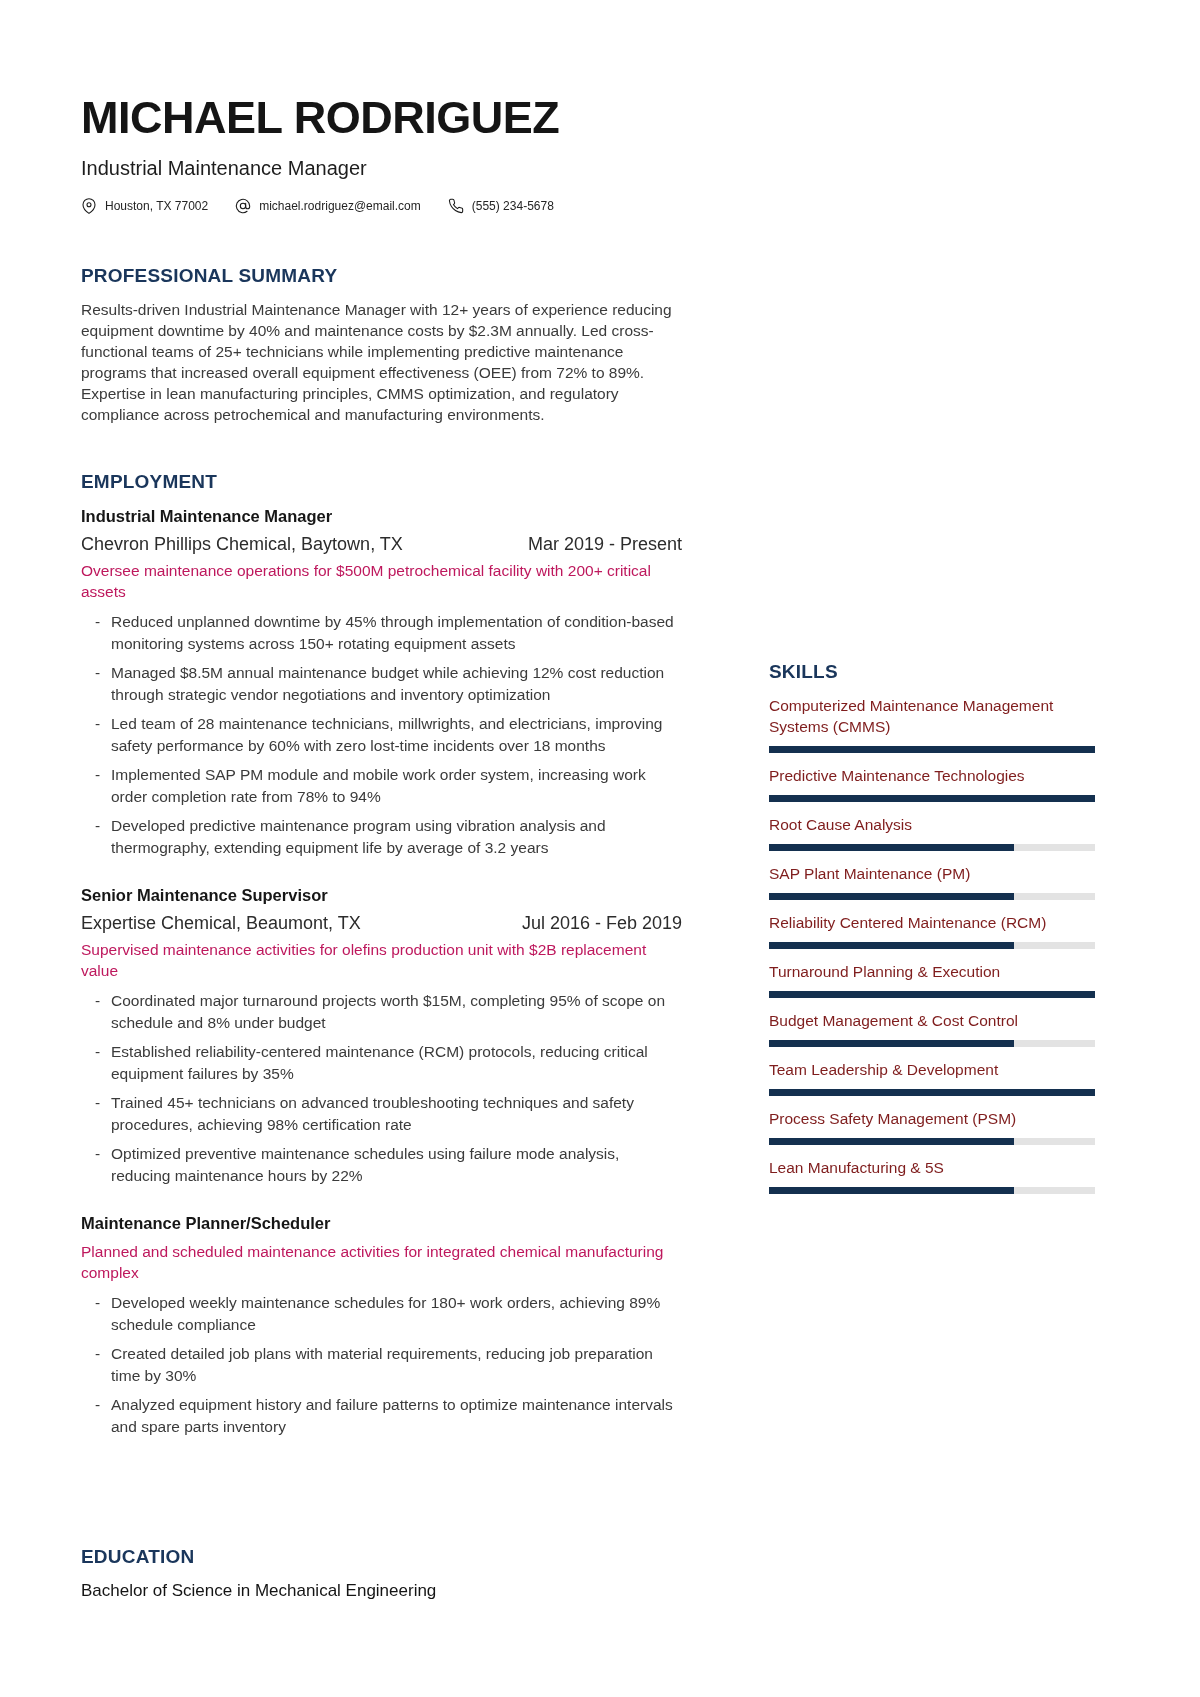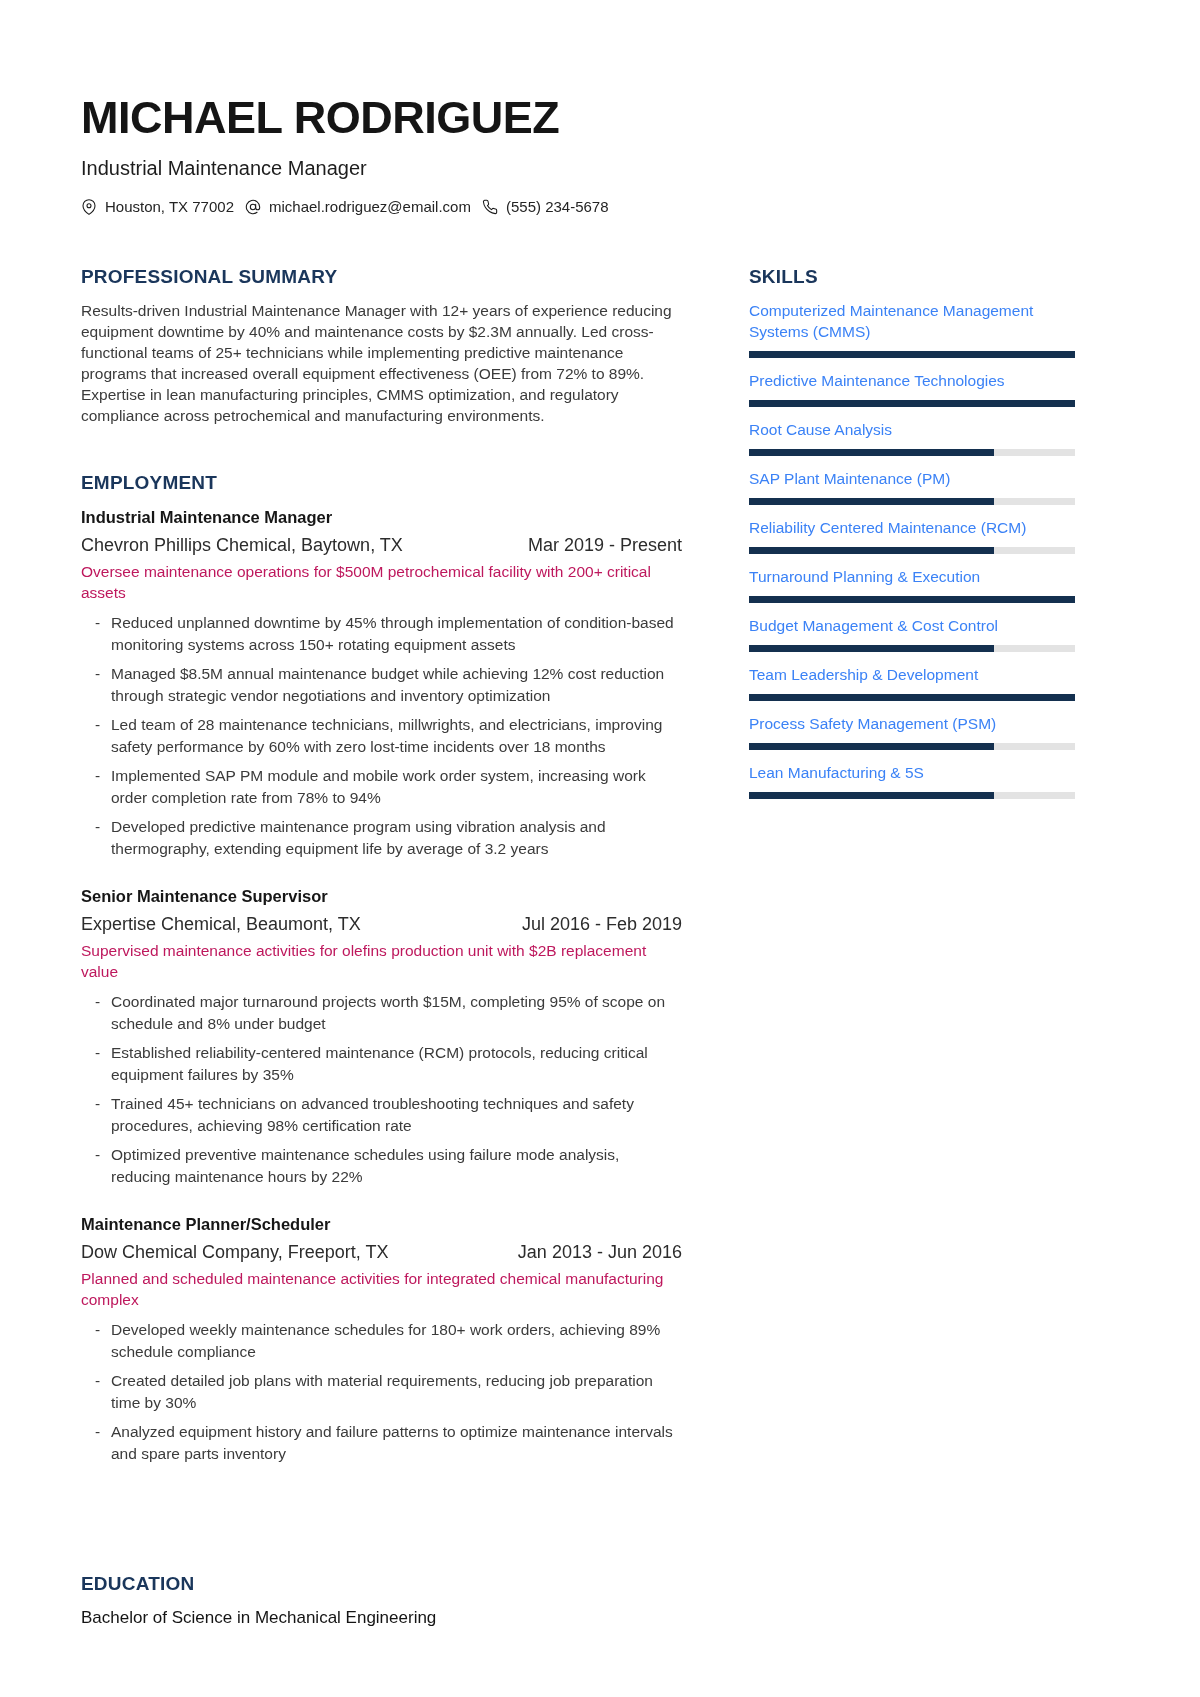--- a/index.html
+++ b/index.html
@@ -11,25 +11,25 @@
     padding: 94px 88px 0 81px;
     overflow: hidden;
     position: relative;
   }
   
   .name {
     font-size: 45px; line-height: 48px; font-weight: 700;
     letter-spacing: -0.5px; color: #151515;
   }
   .job-headline { margin-top: 14px; font-size: 20px; line-height: 24px; color: #1d1d1d; }
-  .contact-row { margin-top: 18px; display: flex; align-items: flex-start; gap: 11px; font-size: 15px; color: #242424; }
+  .contact-row { margin-top: 18px; display: flex; align-items: flex-start; gap: 27px; font-size: 12px; color: #242424; }
   .contact-item { display: flex; align-items: center; gap: 8px; }
   .contact-item svg { width: 16px; height: 16px; stroke: #1a1a1a; fill: none; stroke-width: 1.6; stroke-linecap: round; stroke-linejoin: round; }
   
-  .columns { margin-top: 50px; display: flex; gap: 67px; align-items: flex-start; }
+  .columns { margin-top: 50px; display: flex; gap: 87px; align-items: center; }
   .col-left { width: 601px; flex: 0 0 601px; }
   .col-right { width: 326px; flex: 0 0 326px; }
   h2.section-heading {
     font-size: 19px; line-height: 23px; font-weight: 700;
     color: #1a365b; letter-spacing: 0.2px; margin-bottom: 12px;
   }
   
   .summary-text { font-size: 15.5px; line-height: 21px; color: #3b3b3b; }
   
   .employment-section { margin-top: 45px; }
@@ -40,21 +40,21 @@
   .job-desc { font-size: 15.5px; line-height: 21px; color: #be185d; margin-bottom: 9px; }
   ul.bullets { list-style: none; padding-left: 14px; }
   ul.bullets li { display: flex; font-size: 15.5px; line-height: 21.5px; color: #3b3b3b; margin-bottom: 8px; }
   ul.bullets .dash { flex: 0 0 16px; }
   ul.bullets .btext { flex: 1; }
   
   .education-section { margin-top: 108px; }
   .degree { font-size: 17px; line-height: 22px; font-weight: 400; color: #141414; }
   
   .skill-item { margin-bottom: 12px; }
-  .skill-label { font-size: 15.5px; line-height: 21px; color: #3b82f6; }
+  .skill-label { font-size: 15.5px; line-height: 21px; color: #7f1d1d; }
   .skill-track { margin-top: 9px; height: 7px; width: 100%; background: #e3e3e3; }
   .skill-fill { height: 100%; background: #14304f; }
 </style>
 </head>
 <body>
 
 <div class="page">
 
   <header>
     <h1 class="name">MICHAEL RODRIGUEZ</h1>
@@ -154,24 +154,20 @@
                 </li>
                 <li>
                   <span class="dash">-</span>
                   <span class="btext">Optimized preventive maintenance schedules using failure mode analysis, reducing maintenance hours by 22%</span>
                 </li>
               </ul>
   </article>
 
   <article class="job">
     <h3 class="job-title">Maintenance Planner/Scheduler</h3>
-    <div class="company-row">
-      <span class="company">Dow Chemical Company, Freeport, TX</span>
-      <span class="dates">Jan 2013 - Jun 2016</span>
-    </div>
     <div class="job-desc">Planned and scheduled maintenance activities for integrated chemical manufacturing complex</div>
     <ul class="bullets">
                 <li>
                   <span class="dash">-</span>
                   <span class="btext">Developed weekly maintenance schedules for 180+ work orders, achieving 89% schedule compliance</span>
                 </li>
                 <li>
                   <span class="dash">-</span>
                   <span class="btext">Created detailed job plans with material requirements, reducing job preparation time by 30%</span>
                 </li>

